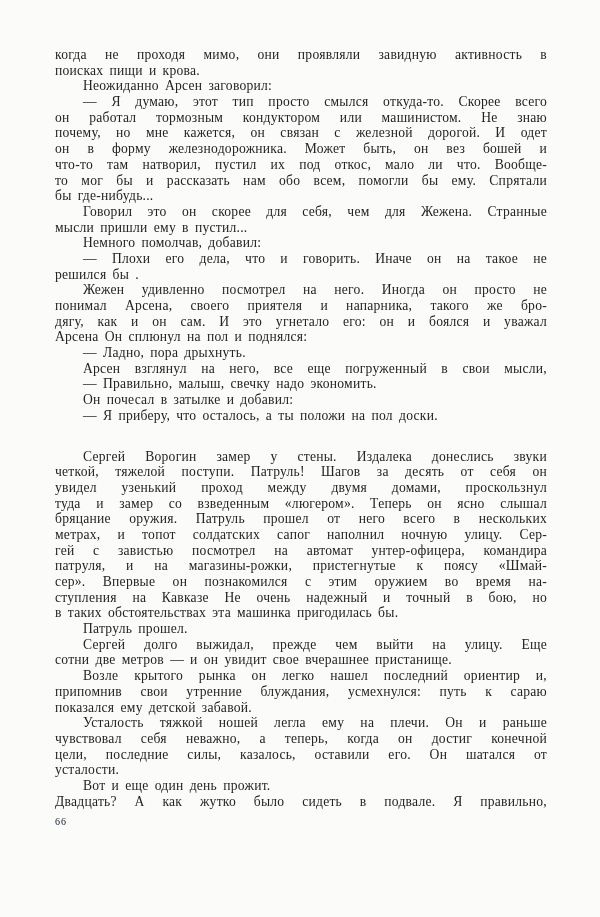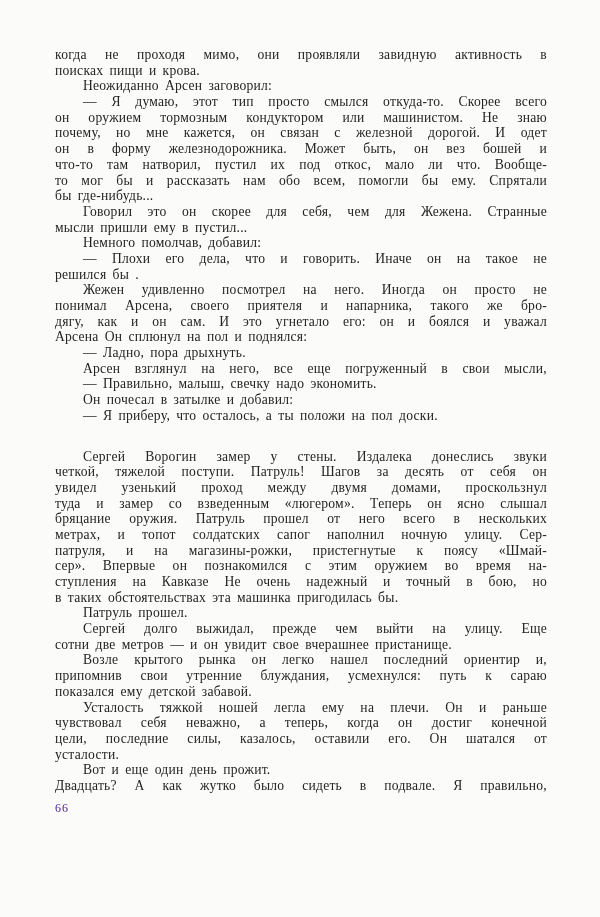--- a/index.html
+++ b/index.html
@@ -32,35 +32,35 @@
   }
   .line.j {
     white-space: normal;
     text-align: justify;
     text-align-last: justify;
   }
   .line.ind { padding-left: 28px; }
   .line.j.ind { text-indent: 28px; padding-left: 0; }
   .page-number {
     margin-top: 7px;
-    font-size: 12px;
+    font-size: 10px;
     letter-spacing: 1px;
-    color: #4c1d95;
+    color: #0f172a;
   }
 </style>
 </head>
 <body>
 
 <div class="page">
   <div class="text-block first" id="block-0">
       <div class="line j">когда не проходя мимо, они проявляли завидную активность в</div>
       <div class="line">поисках пищи и крова.</div>
       <div class="line ind">Неожиданно Арсен заговорил:</div>
       <div class="line j ind">— Я думаю, этот тип просто смылся откуда-то. Скорее всего</div>
-      <div class="line j">он оружием тормозным кондуктором или машинистом. Не знаю</div>
+      <div class="line j">он работал тормозным кондуктором или машинистом. Не знаю</div>
       <div class="line j">почему, но мне кажется, он связан с железной дорогой. И одет</div>
       <div class="line j">он в форму железнодорожника. Может быть, он вез бошей и</div>
       <div class="line j">что-то там натворил, пустил их под откос, мало ли что. Вообще-</div>
       <div class="line j">то мог бы и рассказать нам обо всем, помогли бы ему. Спрятали</div>
       <div class="line">бы где-нибудь...</div>
       <div class="line j ind">Говорил это он скорее для себя, чем для Жежена. Странные</div>
       <div class="line">мысли пришли ему в пустил...</div>
       <div class="line ind">Немного помолчав, добавил:</div>
       <div class="line j ind">— Плохи его дела, что и говорить. Иначе он на такое не</div>
       <div class="line">решился бы .</div>
@@ -74,20 +74,21 @@
       <div class="line ind">Он почесал в затылке и добавил:</div>
       <div class="line ind">— Я приберу, что осталось, а ты положи на пол доски.</div>
     </div>
   <div class="text-block second" id="block-1">
       <div class="line j ind">Сергей Ворогин замер у стены. Издалека донеслись звуки</div>
       <div class="line j">четкой, тяжелой поступи. Патруль! Шагов за десять от себя он</div>
       <div class="line j">увидел узенький проход между двумя домами, проскользнул</div>
       <div class="line j">туда и замер со взведенным «люгером». Теперь он ясно слышал</div>
       <div class="line j">бряцание оружия. Патруль прошел от него всего в нескольких</div>
       <div class="line j">метрах, и топот солдатских сапог наполнил ночную улицу. Сер-</div>
+      <div class="line j">гей с завистью посмотрел на автомат унтер-офицера, командира</div>
       <div class="line j">патруля, и на магазины-рожки, пристегнутые к поясу «Шмай-</div>
       <div class="line j">сер». Впервые он познакомился с этим оружием во время на-</div>
       <div class="line j">ступления на Кавказе Не очень надежный и точный в бою, но</div>
       <div class="line">в таких обстоятельствах эта машинка пригодилась бы.</div>
       <div class="line ind">Патруль прошел.</div>
       <div class="line j ind">Сергей долго выжидал, прежде чем выйти на улицу. Еще</div>
       <div class="line">сотни две метров — и он увидит свое вчерашнее пристанище.</div>
       <div class="line j ind">Возле крытого рынка он легко нашел последний ориентир и,</div>
       <div class="line j">припомнив свои утренние блуждания, усмехнулся: путь к сараю</div>
       <div class="line">показался ему детской забавой.</div>

